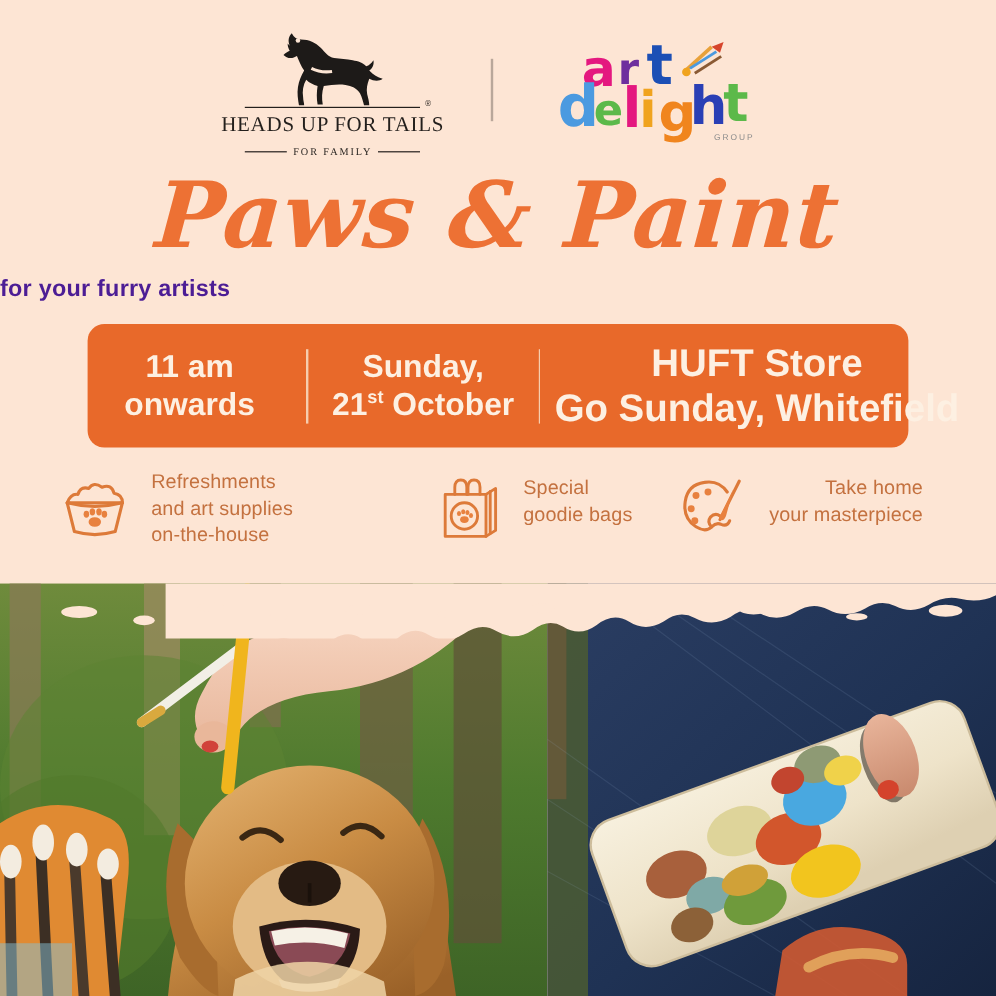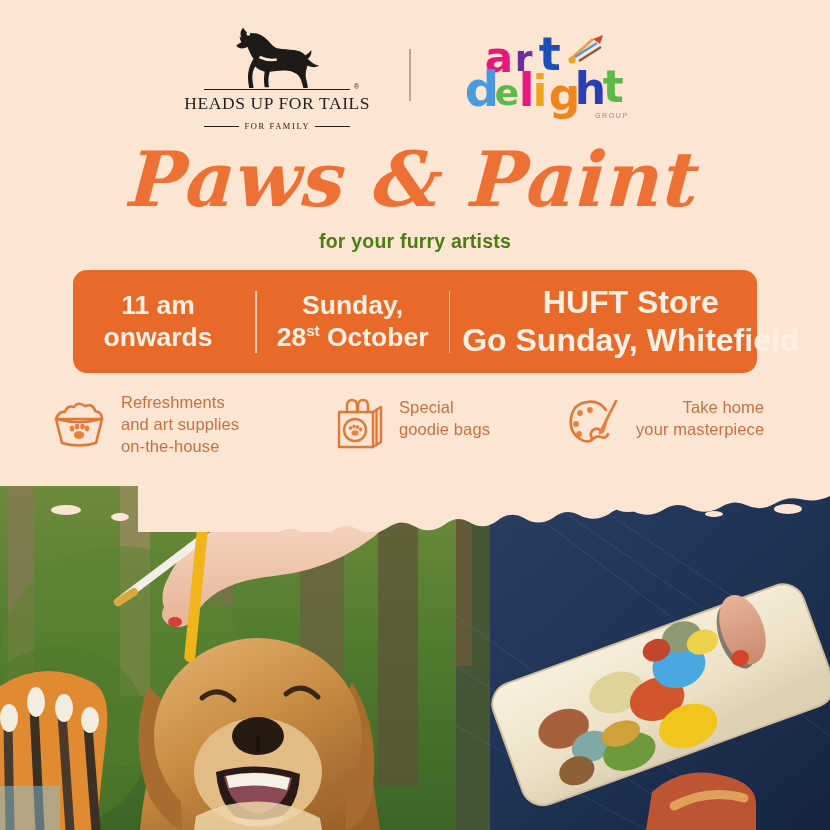--- a/index.html
+++ b/index.html
@@ -129,24 +129,23 @@
     color: #ed7134;
     letter-spacing: 1px;
     line-height: 1.05;
     transform: skewX(-4deg);
   }
   .subtitle {
     position: absolute;
     top: 230px;
     left: 0;
     width: 830px;
-    text-align: center;
     font-size: 19.5px;
     font-weight: 700;
-    color: #4d7c0f;
+    color: #4c1d95;
     letter-spacing: 0.2px;
   }
 
   
   .banner {
     position: absolute;
     left: 73px;
     top: 270px;
     width: 684px;
     height: 103px;
@@ -185,24 +184,24 @@
     left: 0;
     top: 392px;
     width: 830px;
     height: 84px;
     display: flex;
     align-items: flex-start;
   }
   .feature {
     display: flex;
     align-items: flex-start;
-    gap: 13px;
+    gap: 18px;
   }
   .f1 { margin-left: 50px; width: 280px; }
-  .f2 { margin-left: 4px;  width: 225px; }
+  .f2 { margin-left: 4px;  width: 225px; justify-content: center; }
   .f3 { margin-left: 8px;  width: 240px; text-align: right; }
   .feature .ficon { flex: 0 0 auto; margin-top: 5px; }
   .feature .ftext {
     font-size: 16.5px;
     line-height: 1.33;
     color: #c4713f;
     font-weight: 400;
     letter-spacing: 0.1px;
   }
   .f2 .ftext, .f3 .ftext { margin-top: 5px; }
@@ -295,21 +294,21 @@
 
     <div class="banner-cell cell-time">
       <div>11 am</div>
       <div>onwards</div>
     </div>
 
     <div class="vline"></div>
 
     <div class="banner-cell cell-date">
       <div>Sunday,</div>
-      <div><span>28</span><span class="sup">st</span> <span>October</span></div>
+      <div><span>21</span><span class="sup">st</span> <span>October</span></div>
     </div>
 
     <div class="vline"></div>
 
     <div class="banner-cell cell-place">
       <div>HUFT Store</div>
       <div>Go Sunday, Whitefield</div>
     </div>
   </div>
 

